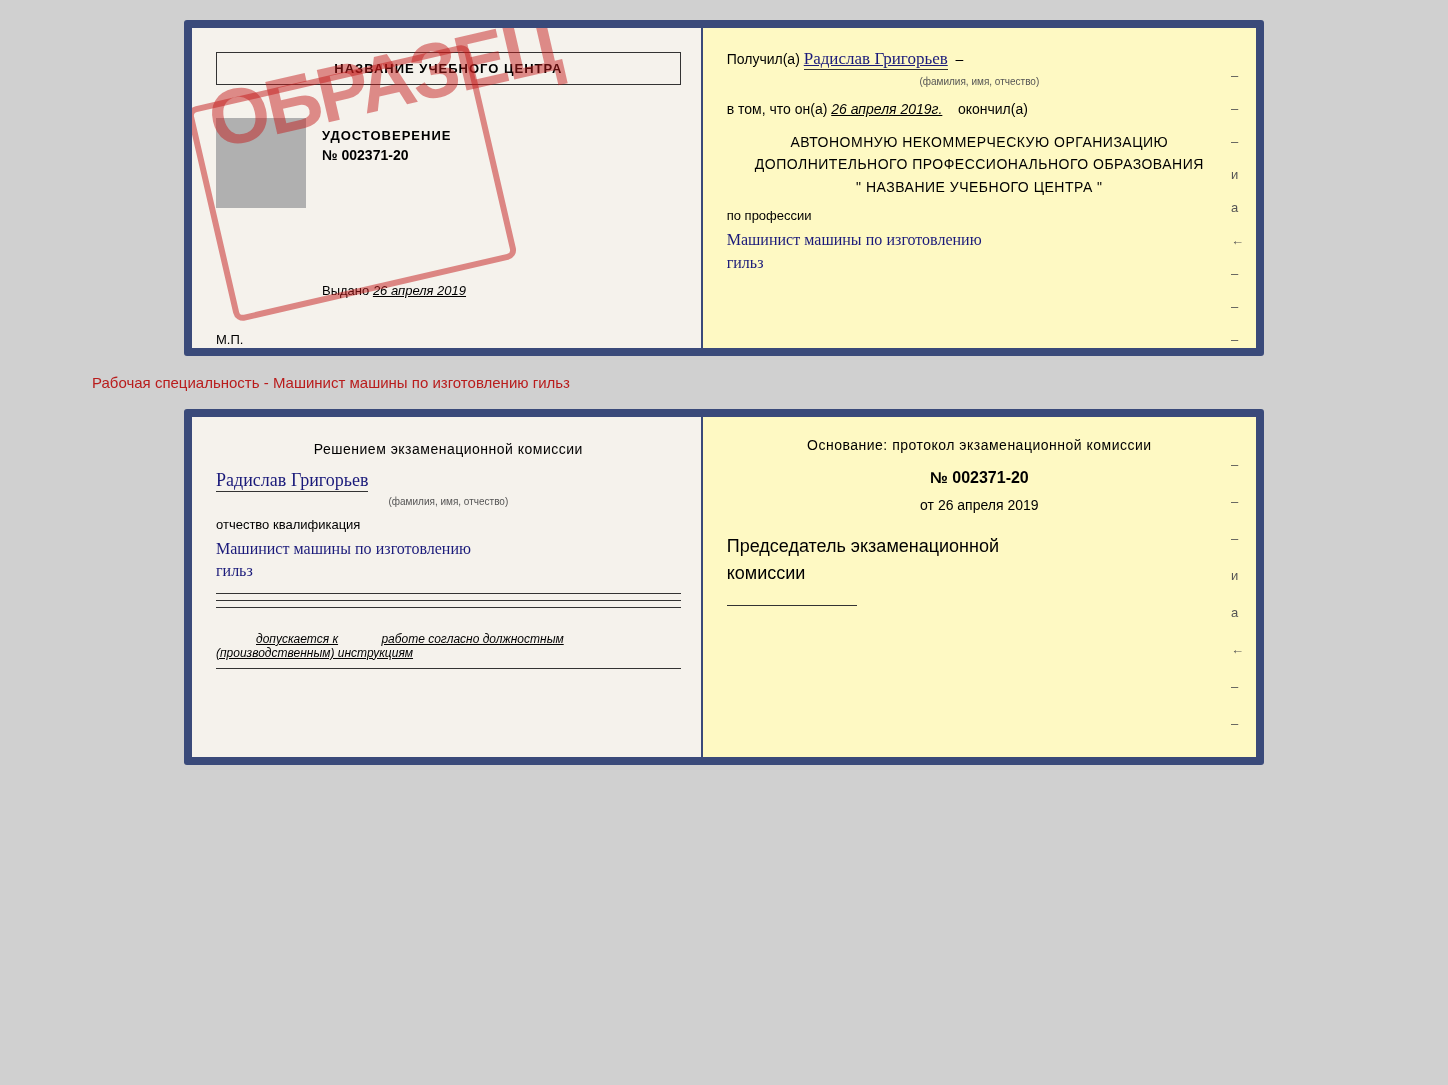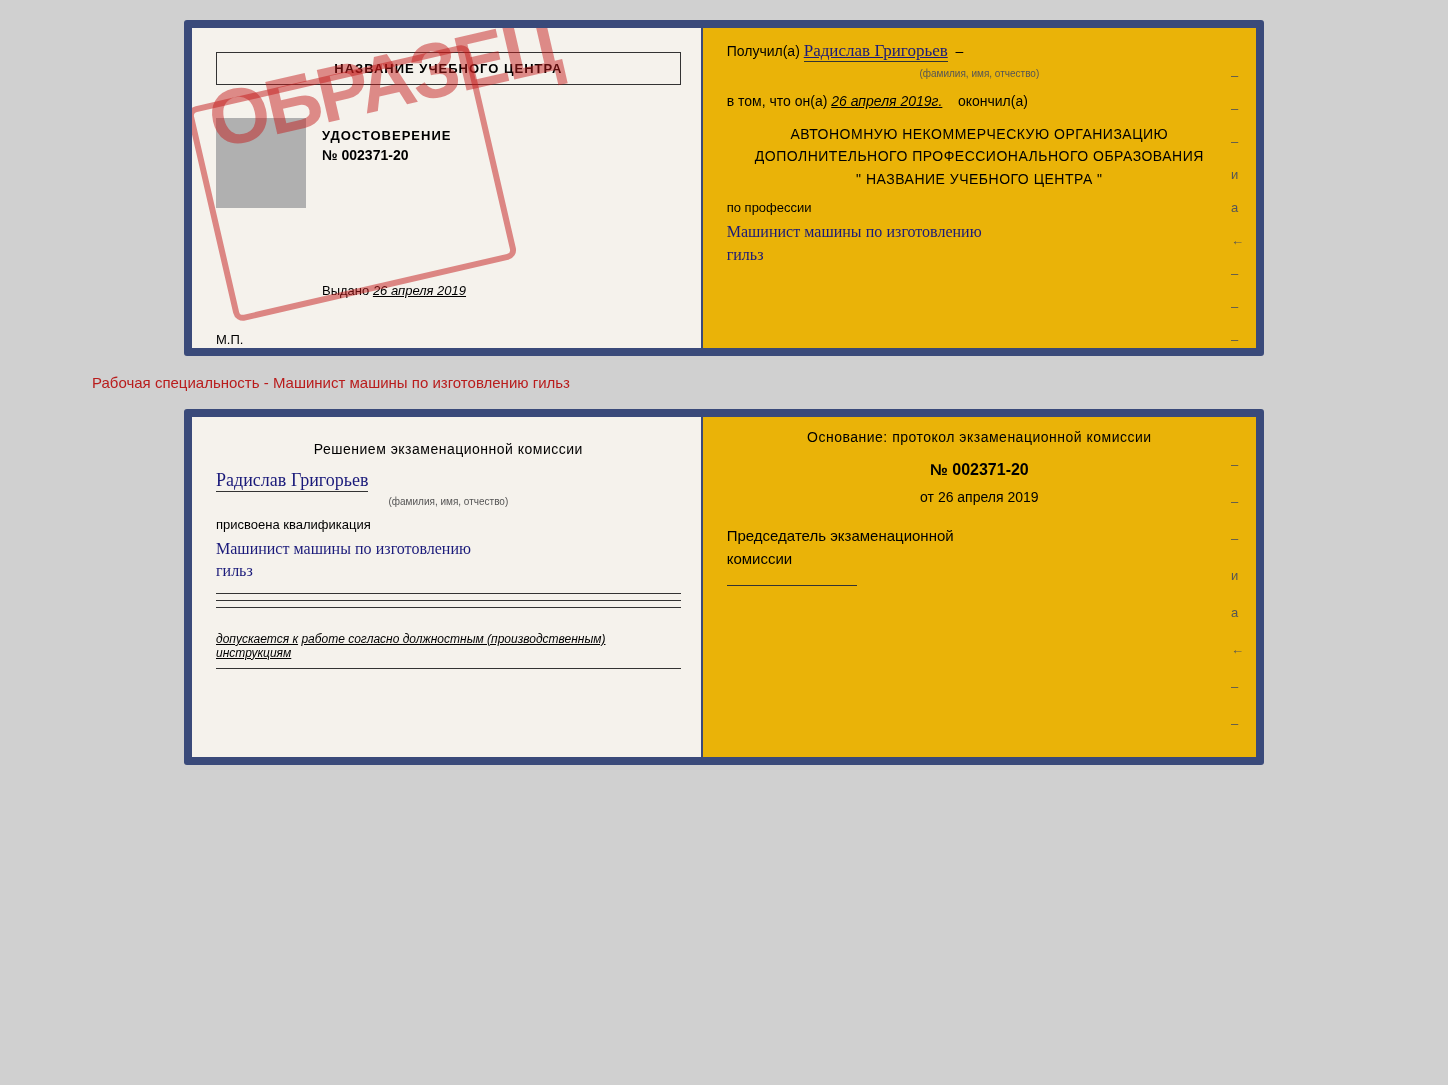--- a/index.html
+++ b/index.html
@@ -28,22 +28,22 @@
     .doc-left {
       width: 48%;
       border-right: 2px solid #3a4a7a;
       padding: 24px 20px 16px 24px;
       position: relative;
       background: #f5f2ec;
     }
 
     .doc-right {
       width: 52%;
-      padding: 12px 24px 16px 24px;
-      background: #eab308;
+      padding: 20px 24px 16px 24px;
+      background: #fef9c3;
       position: relative;
     }
 
     
     .top-doc .doc-left {
       min-height: 320px;
     }
 
     .school-name-box {
       border: 1.5px solid #333;
@@ -230,20 +230,21 @@
 
     .dopuskaetsya-line {
       font-size: 12px;
       font-family: Arial, sans-serif;
       margin-top: 24px;
       font-style: italic;
     }
 
     .dopuskaetsya-line span {
       text-decoration: underline;
+      margin-left: 40px;
     }
 
     .bottom-lines-block {
       margin-top: 10px;
     }
 
     .hr-line {
       border: none;
       border-top: 1px solid #333;
       margin: 6px 0;
@@ -268,21 +269,21 @@
     }
 
     .ot-date {
       font-size: 14px;
       font-family: Arial, sans-serif;
       text-align: center;
       margin-bottom: 20px;
     }
 
     .predsedatel-block {
-      font-size: 15px;
+      font-size: 18px;
       font-family: Arial, sans-serif;
       margin-top: 10px;
       line-height: 1.5;
     }
 
     .ruk-block {
       font-size: 13px;
       font-family: Arial, sans-serif;
       margin-top: 20px;
       line-height: 1.5;
@@ -414,21 +415,21 @@
 <div class="between-label">Рабочая специальность - Машинист машины по изготовлению гильз</div>
 
 <div class="document-section bottom-doc">
 
   <div class="doc-left">
     <div class="resheniem-title">Решением  экзаменационной  комиссии</div>
 
     <div class="person-name-cursive">Радислав Григорьев</div>
     <span class="famil-label">(фамилия, имя, отчество)</span>
 
-    <div class="присвоена-text">присвоена квалификация</div>
+    <div class="присвоена-text">отчество квалификация</div>
 
     <div class="kvalif-name">
       <div>Машинист машины по изготовлению</div>
       <div>гильз</div>
     </div>
 
     <div class="bottom-lines-block">
       <hr class="hr-line">
       <hr class="hr-line">
       <hr class="hr-line">

